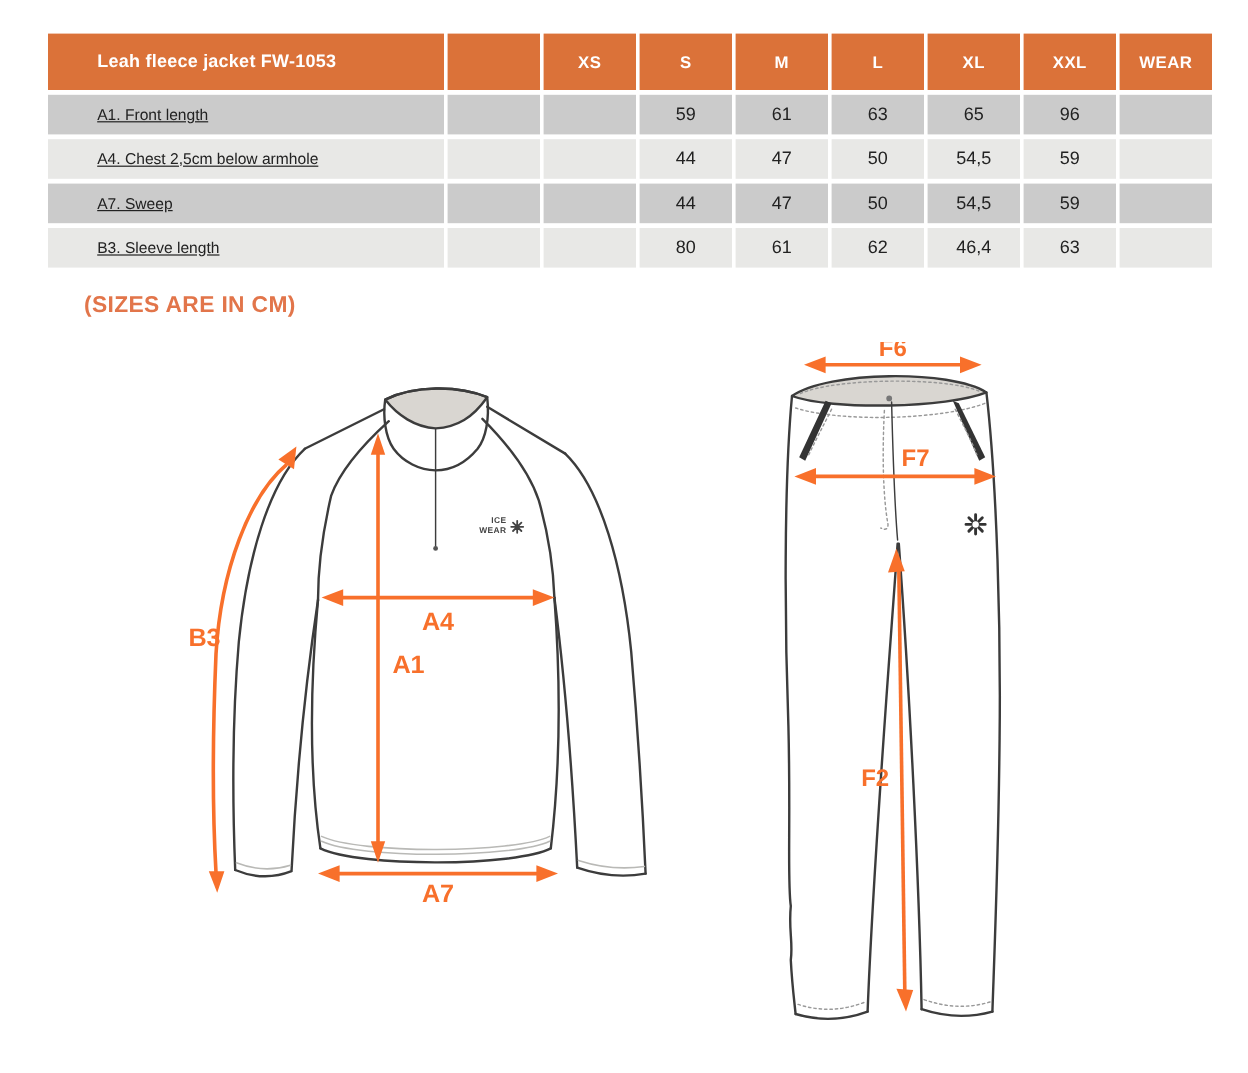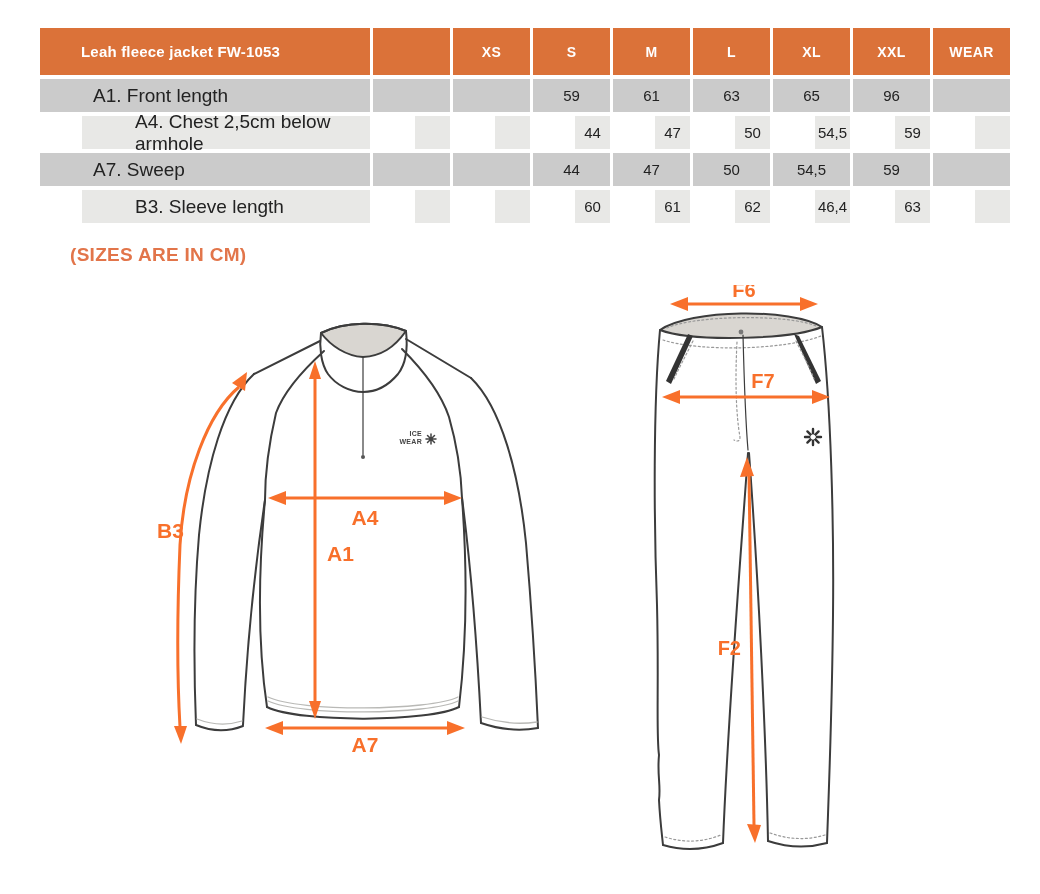--- a/index.html
+++ b/index.html
@@ -16,23 +16,23 @@
     position:absolute;left:40px;top:28px;width:970px;
     display:grid;
     grid-template-columns:330px repeat(8,1fr);
     grid-template-rows:47px repeat(4,33px);
     column-gap:3px;row-gap:4px;
   }
   .cell{display:flex;align-items:center;justify-content:center;
         font-size:15px;color:var(--ink);}
   .cell.head{background:var(--header);color:#fff;font-weight:700;font-size:14px;letter-spacing:.4px;}
   .cell.head.title{justify-content:flex-start;padding-left:41px;font-size:15px;letter-spacing:.2px;}
-  .cell.lbl{justify-content:flex-start;padding-left:53px;font-size:19px;}
+  .cell.lbl{justify-content:flex-start;padding-left:41px;font-size:13px;text-decoration:underline;}
   .r-dark{background:var(--row-dark);}
-  .r-light{background:var(--row-light);margin-left:42px;}
+  .r-light{background:var(--row-light);}
 
   
   .units-note{
     position:absolute;left:70px;top:244px;
     color:var(--note);font-size:19px;font-weight:600;letter-spacing:.3px;
   }
 
   
   .jacket-svg{position:absolute;left:150px;top:295px;}
   .pants-svg{position:absolute;left:640px;top:285px;}
@@ -91,21 +91,21 @@
     <div class="cell r-dark">44</div>
     <div class="cell r-dark">47</div>
     <div class="cell r-dark">50</div>
     <div class="cell r-dark">54,5</div>
     <div class="cell r-dark">59</div>
     <div class="cell r-dark"></div>
 
     <div class="cell lbl r-light">B3. Sleeve length</div>
     <div class="cell r-light"></div>
     <div class="cell r-light"></div>
-    <div class="cell r-light">60</div>
+    <div class="cell r-light">80</div>
     <div class="cell r-light">61</div>
     <div class="cell r-light">62</div>
     <div class="cell r-light">46,4</div>
     <div class="cell r-light">63</div>
     <div class="cell r-light"></div>
   </div>
 
   <div class="units-note">(SIZES ARE IN CM)</div>
 
   <svg class="jacket-svg" width="430" height="490" viewBox="0 0 430 490" xmlns="http://www.w3.org/2000/svg">

